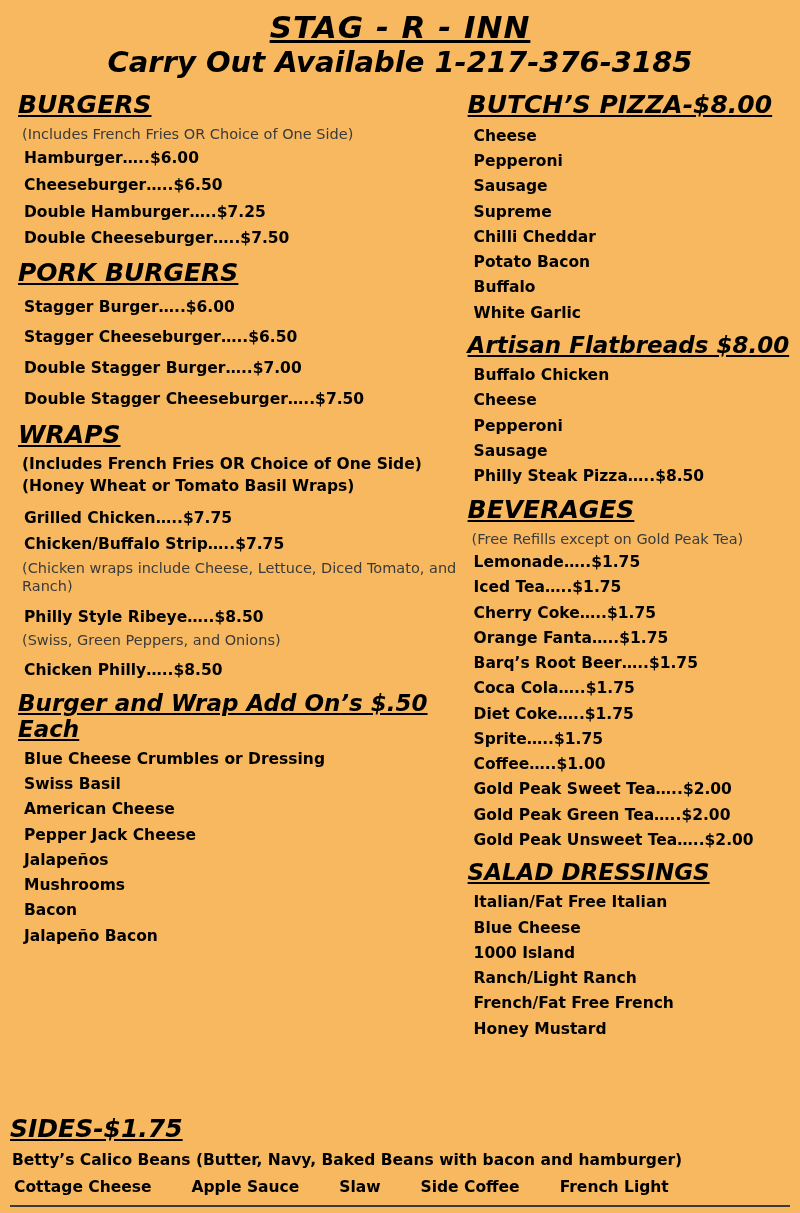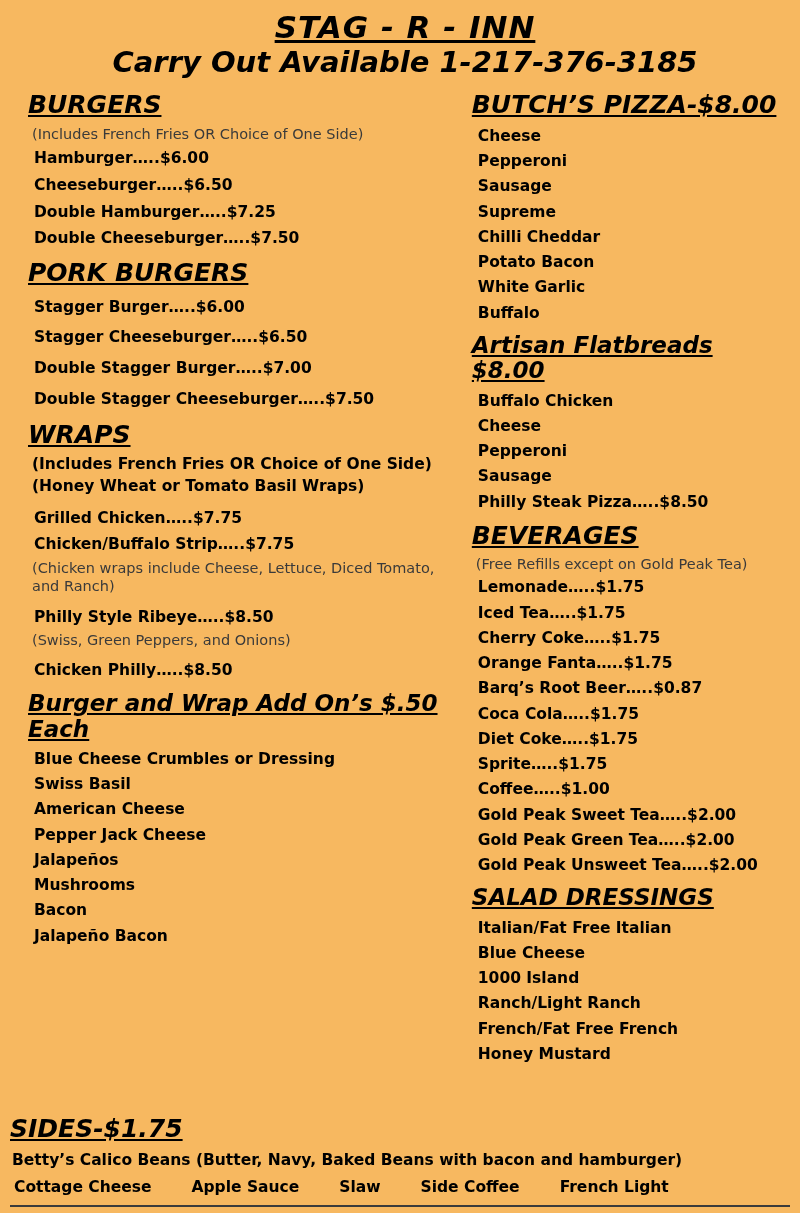--- a/index.html
+++ b/index.html
@@ -13,21 +13,21 @@
     font-family: "DejaVu Sans", sans-serif;
     color: #000;
     overflow: hidden;
     position: relative;
   }
   .page {
     width: 800px;
     height: 1213px;
     position: relative;
     box-sizing: border-box;
-    padding: 6px 10px 0 20px;
+    padding: 6px 10px 0 10px;
   }
   .header {
     text-align: center;
   }
   .title {
     font-family: "DejaVu Sans", sans-serif;
     font-style: italic;
     font-weight: bold;
     font-size: 31px;
     letter-spacing: 1px;
@@ -186,41 +186,41 @@
     <div class="col-right">
 
       <div class="section">
         <h2 class="sec-title">BUTCH’S PIZZA-$8.00</h2>
         <div class="item tight">Cheese</div>
         <div class="item tight">Pepperoni</div>
         <div class="item tight">Sausage</div>
         <div class="item tight">Supreme</div>
         <div class="item tight">Chilli Cheddar</div>
         <div class="item tight">Potato Bacon</div>
+        <div class="item tight">Buffalo</div>
         <div class="item tight">White Garlic</div>
-        <div class="item tight">Buffalo</div>
       </div>
 
       <div class="section">
         <h2 class="sec-title small">Artisan Flatbreads $8.00</h2>
         <div class="item tight">Buffalo Chicken</div>
         <div class="item tight">Cheese</div>
         <div class="item tight">Pepperoni</div>
         <div class="item tight">Sausage</div>
         <div class="item tight">Philly Steak Pizza…..$8.50</div>
       </div>
 
       <div class="section">
         <h2 class="sec-title">BEVERAGES</h2>
         <div class="note">(Free Refills except on Gold Peak Tea)</div>
         <div class="item tight">Lemonade…..$1.75</div>
         <div class="item tight">Iced Tea…..$1.75</div>
         <div class="item tight">Cherry Coke…..$1.75</div>
         <div class="item tight">Orange Fanta…..$1.75</div>
-        <div class="item tight">Barq’s Root Beer…..$0.87</div>
+        <div class="item tight">Barq’s Root Beer…..$1.75</div>
         <div class="item tight">Coca Cola…..$1.75</div>
         <div class="item tight">Diet Coke…..$1.75</div>
         <div class="item tight">Sprite…..$1.75</div>
         <div class="item tight">Coffee…..$1.00</div>
         <div class="item tight">Gold Peak Sweet Tea…..$2.00</div>
         <div class="item tight">Gold Peak Green Tea…..$2.00</div>
         <div class="item tight">Gold Peak Unsweet Tea…..$2.00</div>
       </div>
 
       <div class="section">

